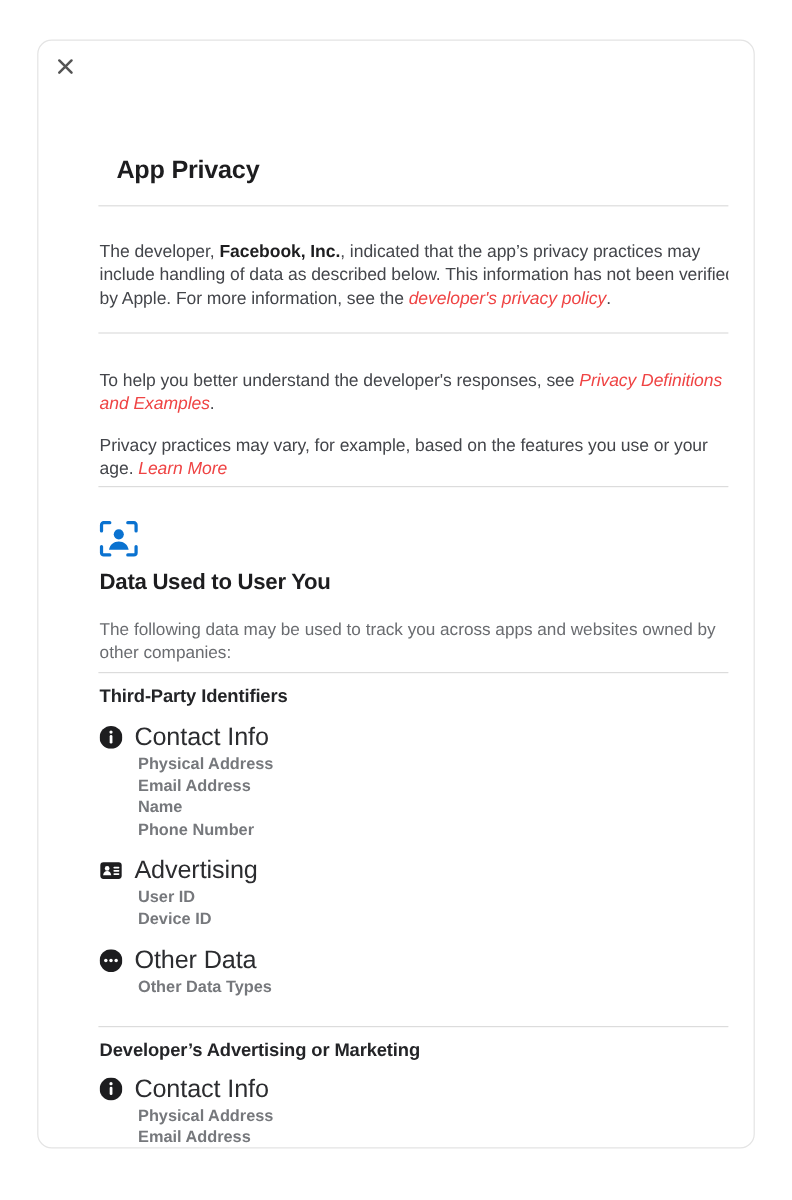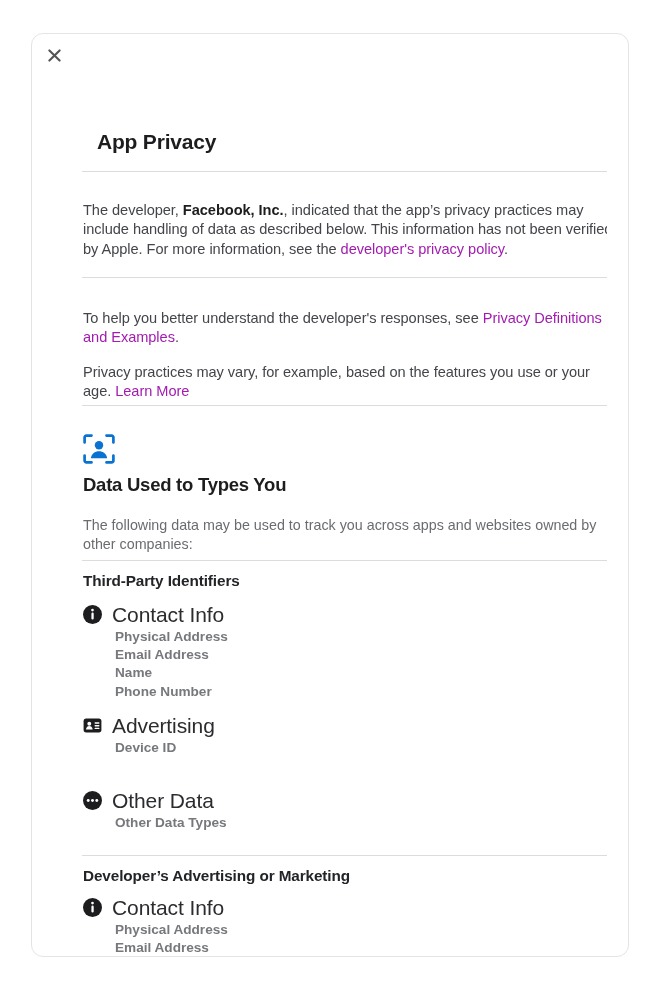--- a/index.html
+++ b/index.html
@@ -98,23 +98,24 @@
     color: #43454a;
     letter-spacing: -0.05px;
   }
   .para.p1 { top: 152px; }
   .para.p2 { top: 260px; width: 527px; }
   .para.p3 { top: 314px; width: 527px; }
 
   .para b { font-weight: bold; color: #1d1d1f; }
 
   a.link {
-    color: #a21caf;
+    color: #ef4444;
     text-decoration: none;
     cursor: pointer;
+    font-style: italic;
   }
 
   
   .track-icon {
     position: absolute;
     left: 50px;
     top: 399px;
     width: 34px;
     height: 32px;
   }
@@ -230,21 +231,21 @@
             <path d="M2.6 9.5 V4.4 A1.8 1.8 0 0 1 4.4 2.6 H9.5"></path>
             <path d="M24.5 2.6 H29.6 A1.8 1.8 0 0 1 31.4 4.4 V9.5"></path>
             <path d="M31.4 22.5 V27.6 A1.8 1.8 0 0 1 29.6 29.4 H24.5"></path>
             <path d="M9.5 29.4 H4.4 A1.8 1.8 0 0 1 2.6 27.6 V22.5"></path>
           </g>
           <circle cx="17" cy="12.3" r="4.2" fill="#0a72d0"></circle>
           <path d="M8.8 25.2 C9.6 20.6 12.9 18.2 17 18.2 C21.1 18.2 24.4 20.6 25.2 25.2 Z" fill="#0a72d0"></path>
         </svg>
       </div>
 
-      <h2 class="section-title">Data Used to Types You</h2>
+      <h2 class="section-title">Data Used to User You</h2>
       <p class="section-sub">The following data may be used to track you across apps and websites owned by other companies:</p>
 
       <div class="divider d4"></div>
 
       <h3 class="group-title g1">Third-Party Identifiers</h3>
 
       <div class="cat c1">
         <div class="cat-head">
           <span class="cat-icon">
             <svg width="19" height="19" viewBox="0 0 19 19">
@@ -271,20 +272,21 @@
               <circle cx="6.3" cy="7.7" r="1.95" fill="#ffffff"></circle>
               <path d="M2.9 13.4 C3.3 10.9 4.7 9.9 6.3 9.9 C7.9 9.9 9.3 10.9 9.7 13.4 Z" fill="#ffffff"></path>
               <rect x="11.5" y="6.3" width="5.0" height="1.4" rx="0.7" fill="#ffffff"></rect>
               <rect x="11.5" y="9.0" width="5.0" height="1.4" rx="0.7" fill="#ffffff"></rect>
               <rect x="11.5" y="11.7" width="5.0" height="1.4" rx="0.7" fill="#ffffff"></rect>
             </svg>
           </span>
           <span class="cat-label">Advertising</span>
         </div>
         <ul class="cat-items">
+          <li>User ID</li>
           <li>Device ID</li>
         </ul>
       </div>
 
       <div class="cat c3">
         <div class="cat-head">
           <span class="cat-icon">
             <svg width="19" height="19" viewBox="0 0 19 19">
               <circle cx="9.5" cy="9.5" r="9.5" fill="#1d1d1f"></circle>
               <circle cx="5.2" cy="9.5" r="1.45" fill="#ffffff"></circle>

